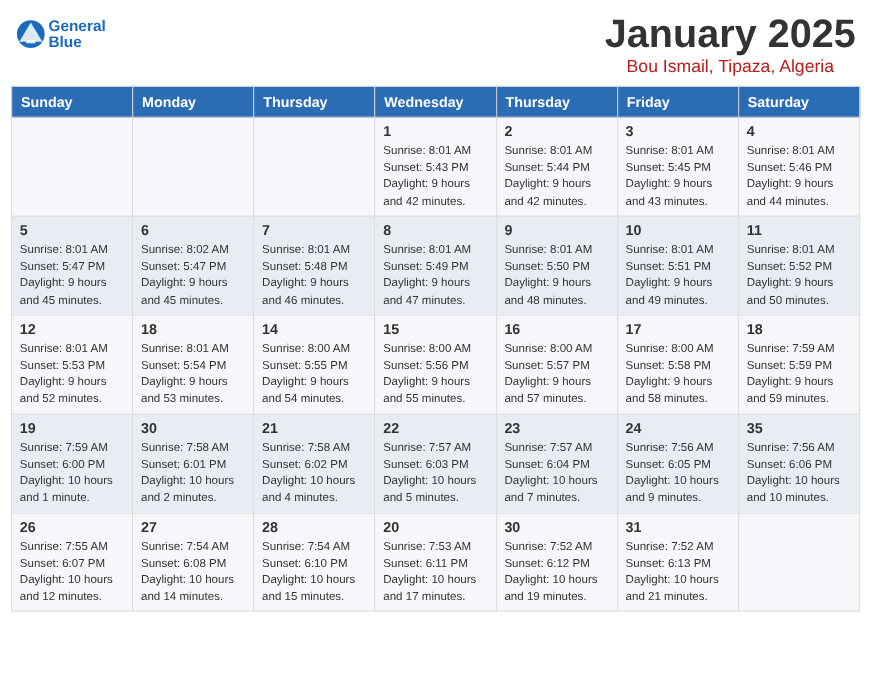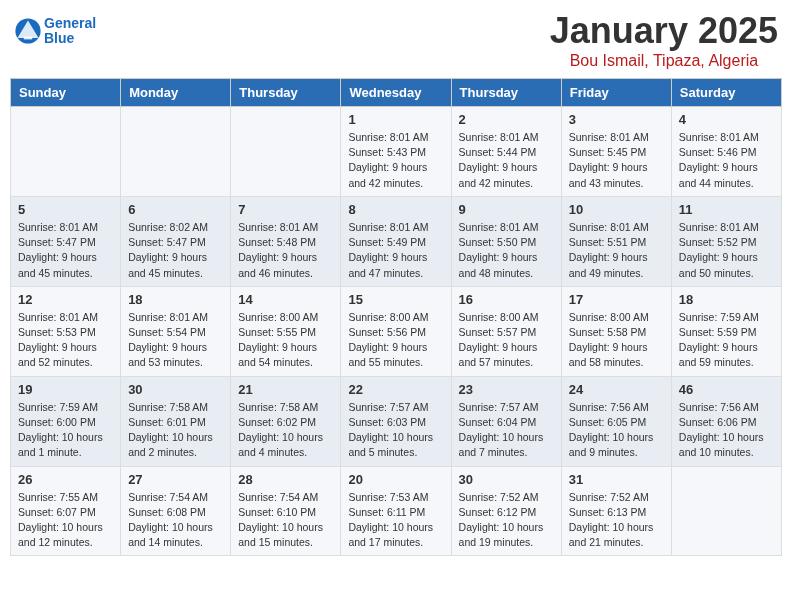--- a/index.html
+++ b/index.html
@@ -297,21 +297,21 @@
 and 7 minutes.</div>
         </td>
         <td>
           <div class="day-num">24</div>
           <div class="cell-info" style="white-space: pre-line;">Sunrise: 7:56 AM
 Sunset: 6:05 PM
 Daylight: 10 hours
 and 9 minutes.</div>
         </td>
         <td>
-          <div class="day-num">46</div>
+          <div class="day-num">35</div>
           <div class="cell-info" style="white-space: pre-line;">Sunrise: 7:56 AM
 Sunset: 6:06 PM
 Daylight: 10 hours
 and 10 minutes.</div>
         </td>
       </tr>
       <tr>
         <td>
           <div class="day-num">26</div>
           <div class="cell-info" style="white-space: pre-line;">Sunrise: 7:55 AM

